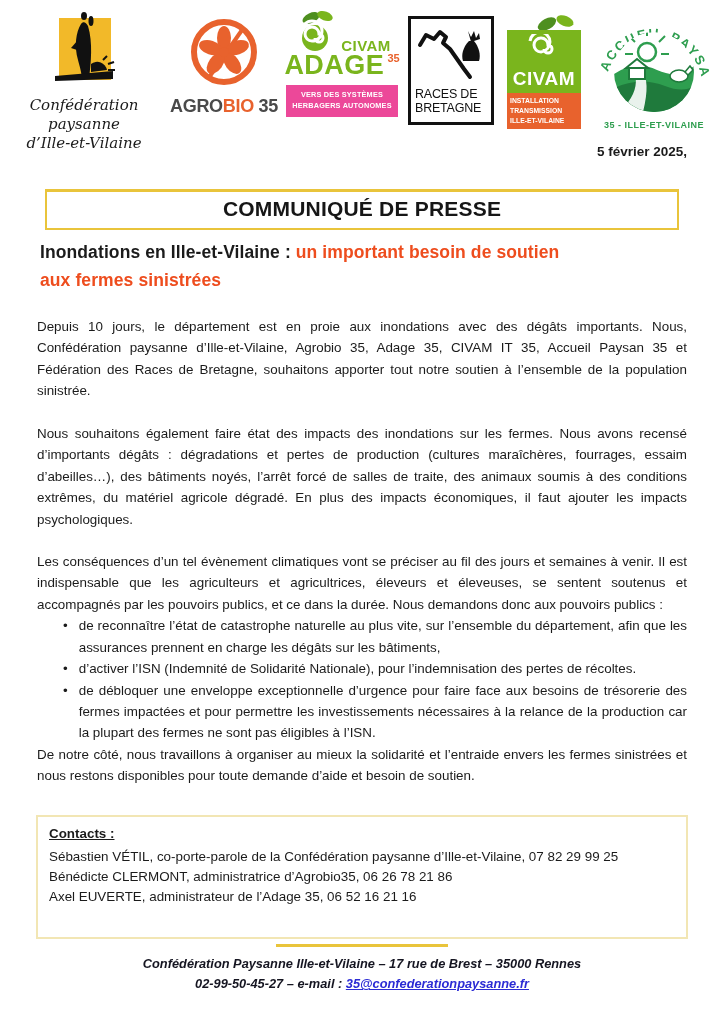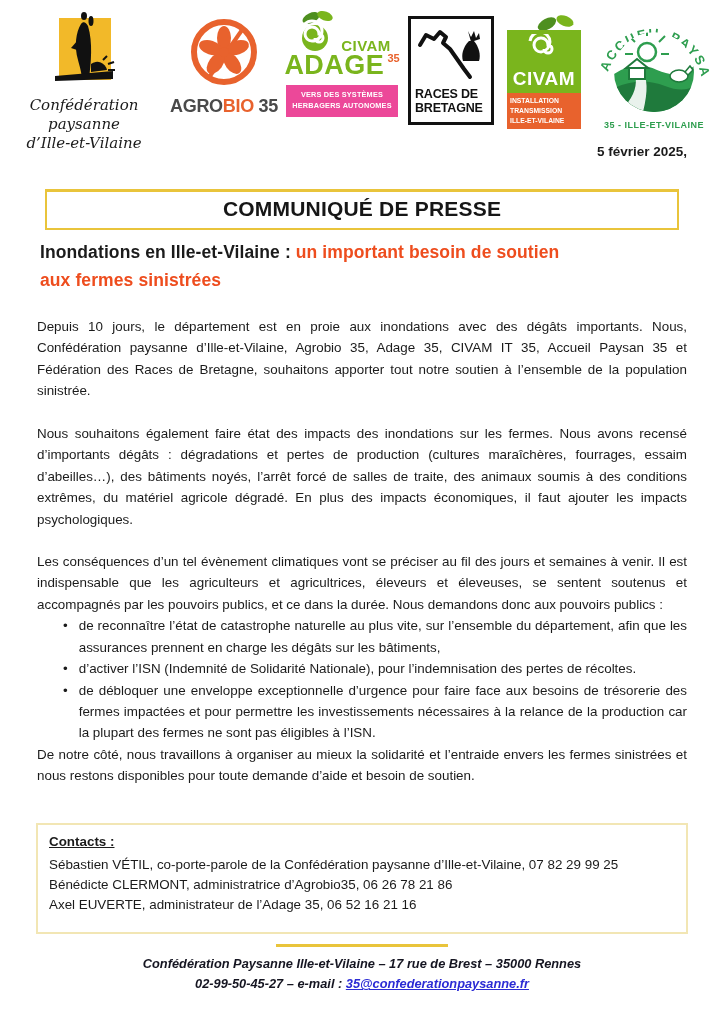--- a/index.html
+++ b/index.html
@@ -28,21 +28,21 @@
   .adage-civam { color:#7AB51D; font-weight:800; font-size:15px; letter-spacing:0.5px; padding-bottom:4px;}
   .adage-row2 { display:flex; align-items:flex-start; gap:3px; margin-top:-6px; }
   .adage-word { color:#7AB51D; font-weight:800; font-size:27px; letter-spacing:0.5px; line-height:1;}
   .adage-35 { color:#E8622D; font-weight:bold; font-size:11px; padding-bottom:2px;}
   .adage-banner { background:#ec4899; color:#fff; font-size:7.3px; font-weight:bold;
                   text-align:center; width:100%; padding:5px 4px; box-sizing:border-box;
                   line-height:1.5; margin-top:6px; letter-spacing:0.2px;}
 
   .logo-races { width:86px; border:3px solid #111; padding:6px 2px 6px;
                 box-sizing:border-box; margin-top:6px; background:#fff;}
-  .races-text { font-weight:700; font-size:12.5px; line-height:1.15; text-align:left;
+  .races-text { font-weight:400; font-size:12.5px; line-height:1.15; text-align:left;
                 width:72px; letter-spacing:-0.2px; color:#111;}
 
   .logo-civam { width:80px; position:relative; padding-top:2px;}
   .civam-leaves { height:24px; margin-bottom:-6px; }
   .civam-square { background:#7AB51D; width:74px; padding:4px 0 3px; text-align:center; }
   .civam-name { color:#fff; font-weight:800; font-size:19px; letter-spacing:0.5px; }
   .civam-banner { background:#E8622D; width:74px; color:#fff; font-size:6.8px; font-weight:bold;
                   line-height:1.45; padding:3px 3px; box-sizing:border-box; text-align:left; }
 
   .logo-accueil { width:120px; }
@@ -61,21 +61,21 @@
   .body { padding:0 37px; font-size:13.4px; line-height:1.6; text-align:justify; margin-top:22px; }
   .body p { margin:0 0 21px; }
   .body p.before-list { margin-bottom:0; }
   .bullets { list-style:none; margin:0 0 0 0; padding:0 0 0 26px; }
   .bullets li { display:flex; gap:11px; }
   .bullets .bullet-dot { flex:0 0 auto; }
   .bullets li > span:last-child { flex:1 1 auto; text-align:justify; }
   .body p.tight { margin-bottom:21px; }
 
   
-  .contacts-box { margin:36px 36px 0; border:2px solid #F2E6B4; padding:7px 11px 17px;
+  .contacts-box { margin:28px 36px 0; border:2px solid #F2E6B4; padding:7px 11px 30px;
                   font-size:13.4px; line-height:1.5; }
   .contacts-title { font-weight:bold; text-decoration:underline; margin-bottom:3px; }
 
   
   .page-footer { position:absolute; bottom:30px; left:0; right:0; text-align:center; }
   .footer-rule { width:172px; height:3px; background:#E9C43B; margin:0 auto 7px; }
   .footer-line { font-weight:bold; font-style:italic; font-size:12.8px; color:#151521; line-height:1.55;}
   .footer-link { color:#2B2BD4; text-decoration:underline; cursor:pointer; }
 </style>
 </head>

